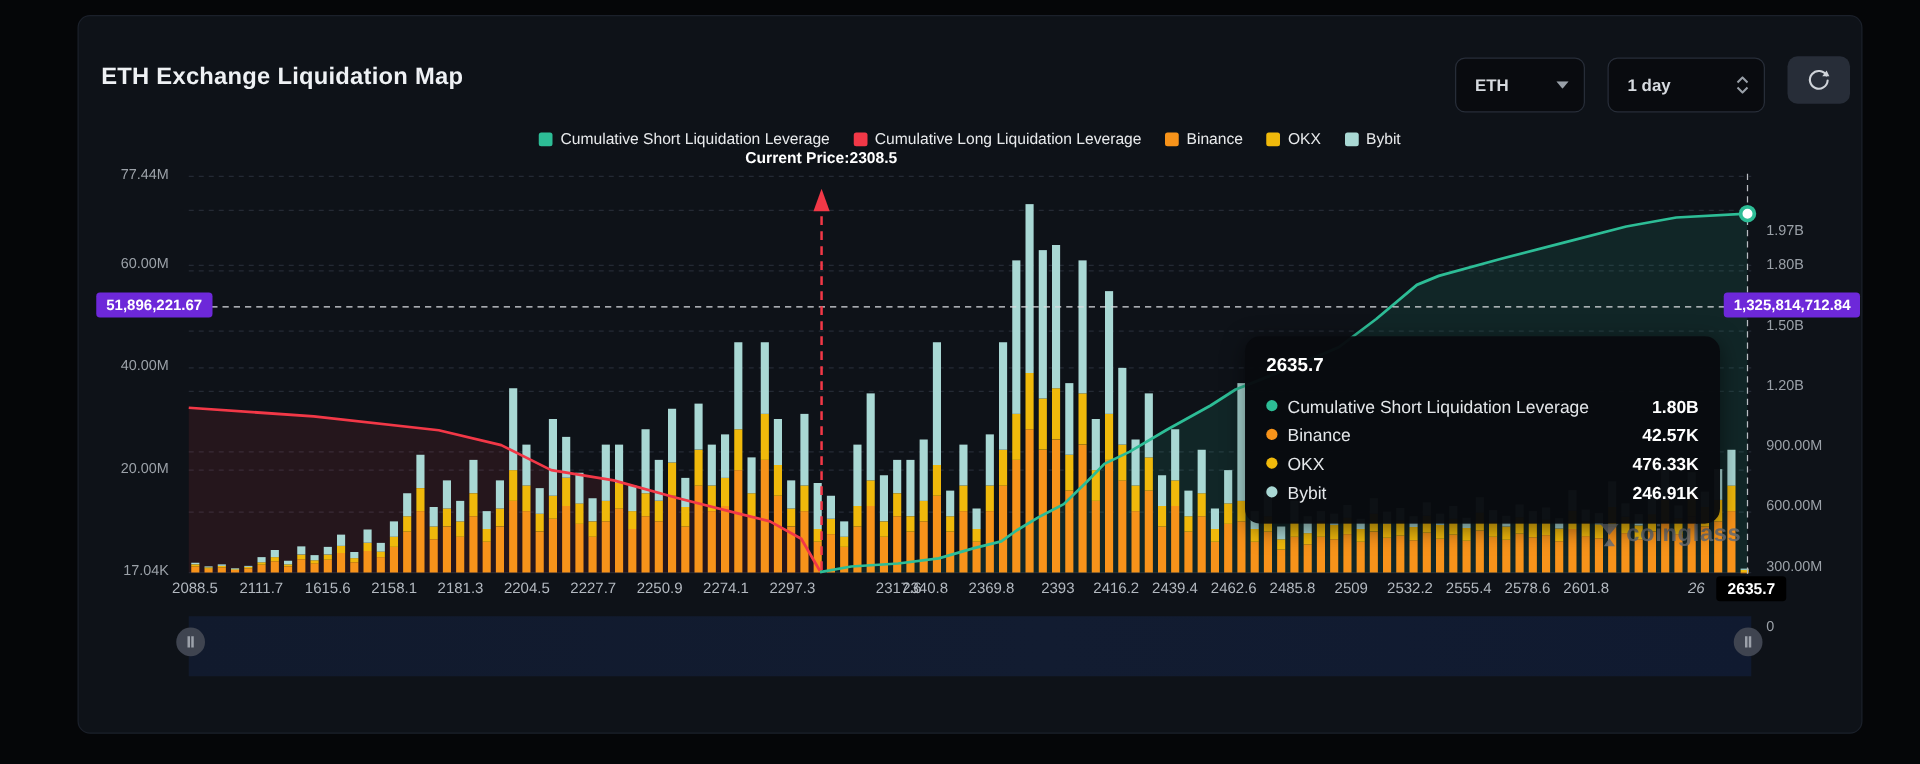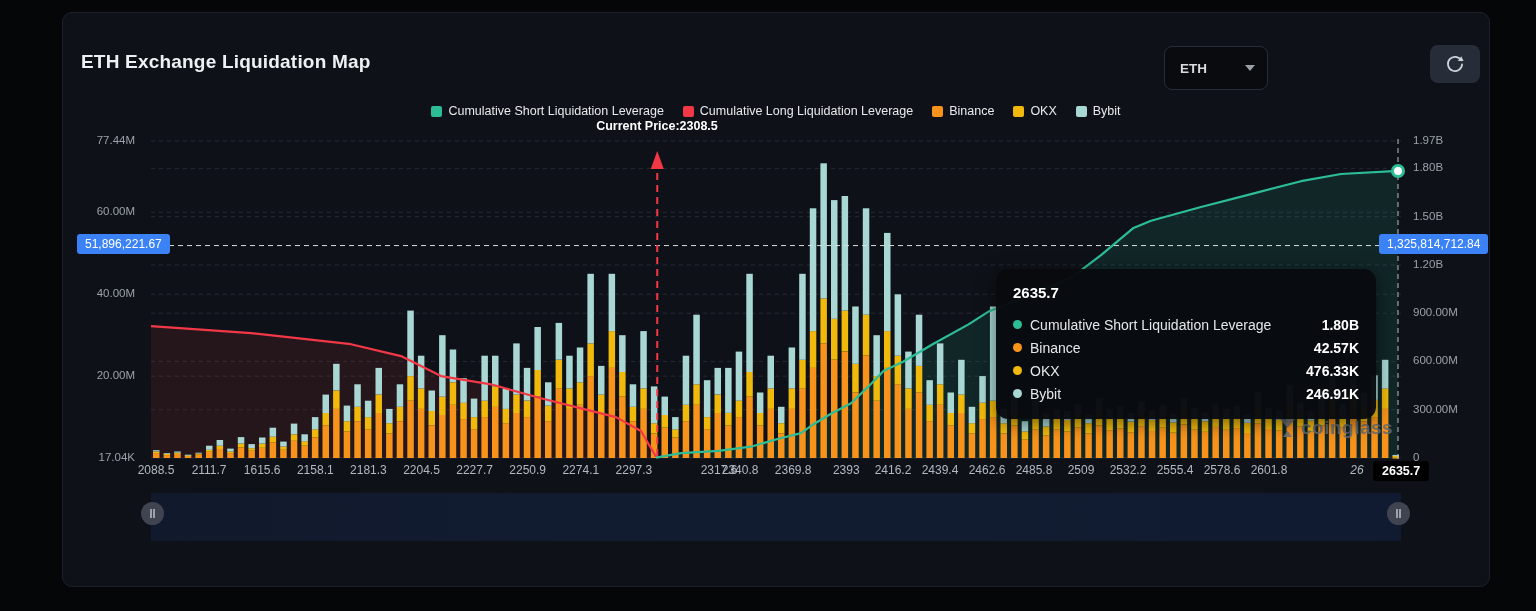--- a/index.html
+++ b/index.html
@@ -19,24 +19,24 @@
     justify-content:center; cursor:pointer; }
   .legend { position:absolute; left:88px; top:91px; width:1250px; display:flex;
     justify-content:center; gap:19px; }
   .legend-item { display:flex; align-items:center; gap:6px; color:#e8eaec; font-size:12.5px; cursor:pointer; }
   .legend-swatch { width:11px; height:11px; border-radius:2px; display:inline-block; }
   .cur-price { position:absolute; left:594px; top:106px; transform:translateX(-50%);
     color:#ffffff; font-size:12.5px; font-weight:bold; white-space:nowrap; }
   svg.plot { position:absolute; left:0; top:0; }
   .ytick { position:absolute; color:#9ba1a8; font-size:11.5px; white-space:nowrap; }
   .ytick-l { left:0; width:72px; text-align:right; }
-  .ytick-r { left:1350px; text-align:left; }
+  .ytick-r { left:1350px; text-align:left;margin-top:45px; }
   .xtick { position:absolute; top:450px; width:64px; margin-left:-32px; text-align:center;
     color:#b3b9c0; font-size:12px; white-space:nowrap; }
-  .axis-box { position:absolute; background:#3b82f6; color:#fff; font-size:12px; font-weight:normal;
+  .axis-box { position:absolute; background:#6d28d9; color:#fff; font-size:12px; font-weight:bold;
     padding:3px 8px; border-radius:3px; white-space:nowrap; }
   .xend-box { position:absolute; left:1310px; top:448px; background:#000; color:#fff;
     font-size:12.5px; font-weight:bold; padding:3px 9px; border-radius:3px; }
   .tooltip { position:absolute; left:933px; top:256px; width:380px;
     background:rgba(8,10,14,.97); border-radius:12px; padding:15px 17px 14px;
     box-shadow:0 4px 18px rgba(0,0,0,.5); }
   .tooltip-title { color:#fff; font-size:15px; font-weight:bold; margin-bottom:12px; }
   .t-row { display:flex; align-items:center; gap:8px; height:23px; }
   .t-dot { width:9px; height:9px; border-radius:50%; flex:none; }
   .t-name { flex:1; color:#e4e7ea; font-size:14px; white-space:nowrap; }
@@ -57,20 +57,27 @@
 
   <div class="title">ETH Exchange Liquidation Map</div>
 
   <div class="select sel-symbol">
     <span>ETH</span>
     <svg width="10" height="6" viewBox="0 0 10 6">
       <polygon points="0,0 10,0 5,6" fill="#99a0a8"></polygon>
     </svg>
   </div>
 
+  <div class="select sel-interval">
+    <span>1 day</span>
+    <svg width="10" height="14" viewBox="0 0 10 14">
+      <polyline points="1,5 5,1 9,5" fill="none" stroke="#99a0a8" stroke-width="1.6"></polyline>
+      <polyline points="1,9 5,13 9,9" fill="none" stroke="#99a0a8" stroke-width="1.6"></polyline>
+    </svg>
+  </div>
 
   <button class="refresh-btn">
     <svg width="20" height="20" viewBox="0 0 20 20">
       <path d="M16.2 6.4 A7.1 7.1 0 1 0 17.1 10.4" fill="none" stroke="#cfd3d9" stroke-width="1.7" stroke-linecap="round"></path>
       <polygon points="12.8,6.9 18.5,6.9 16.3,2.3" fill="#cfd3d9"></polygon>
     </svg>
   </button>
 
   <div class="legend">
       <div class="legend-item">

